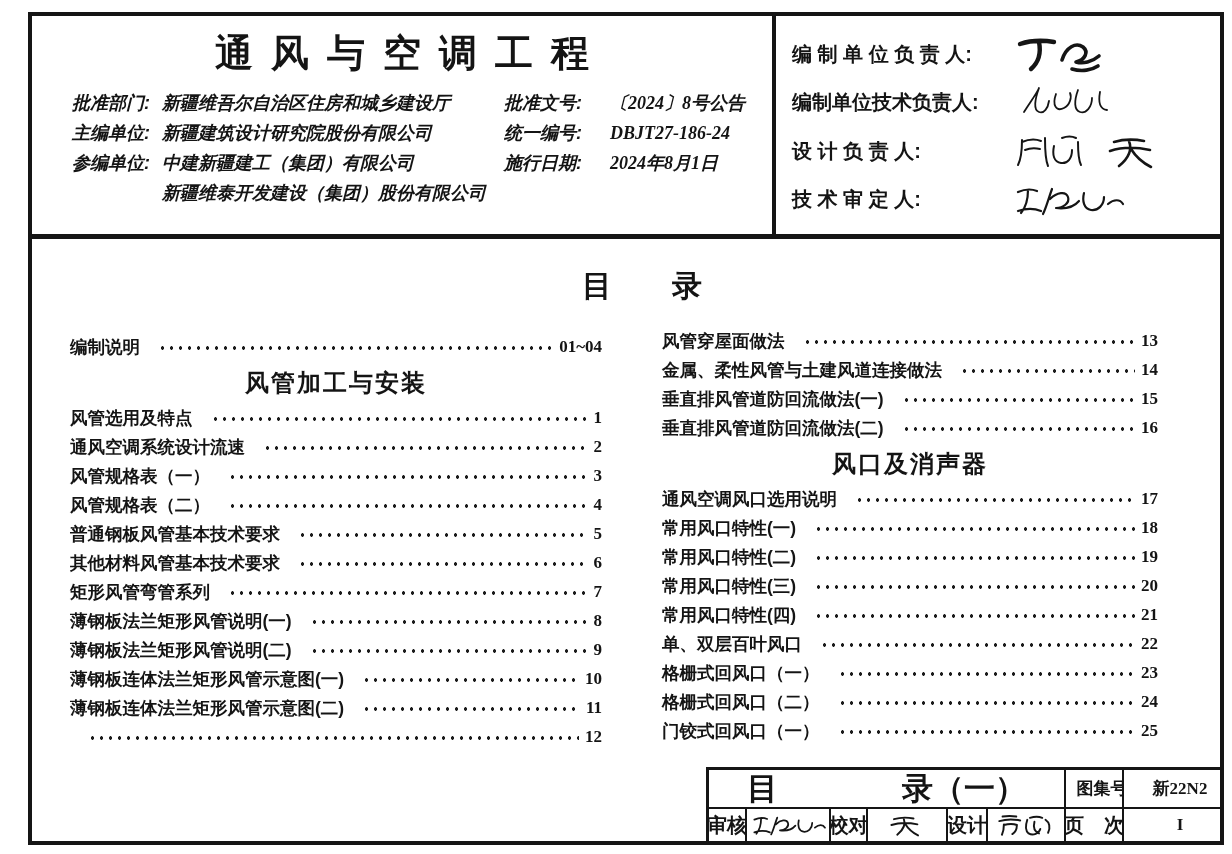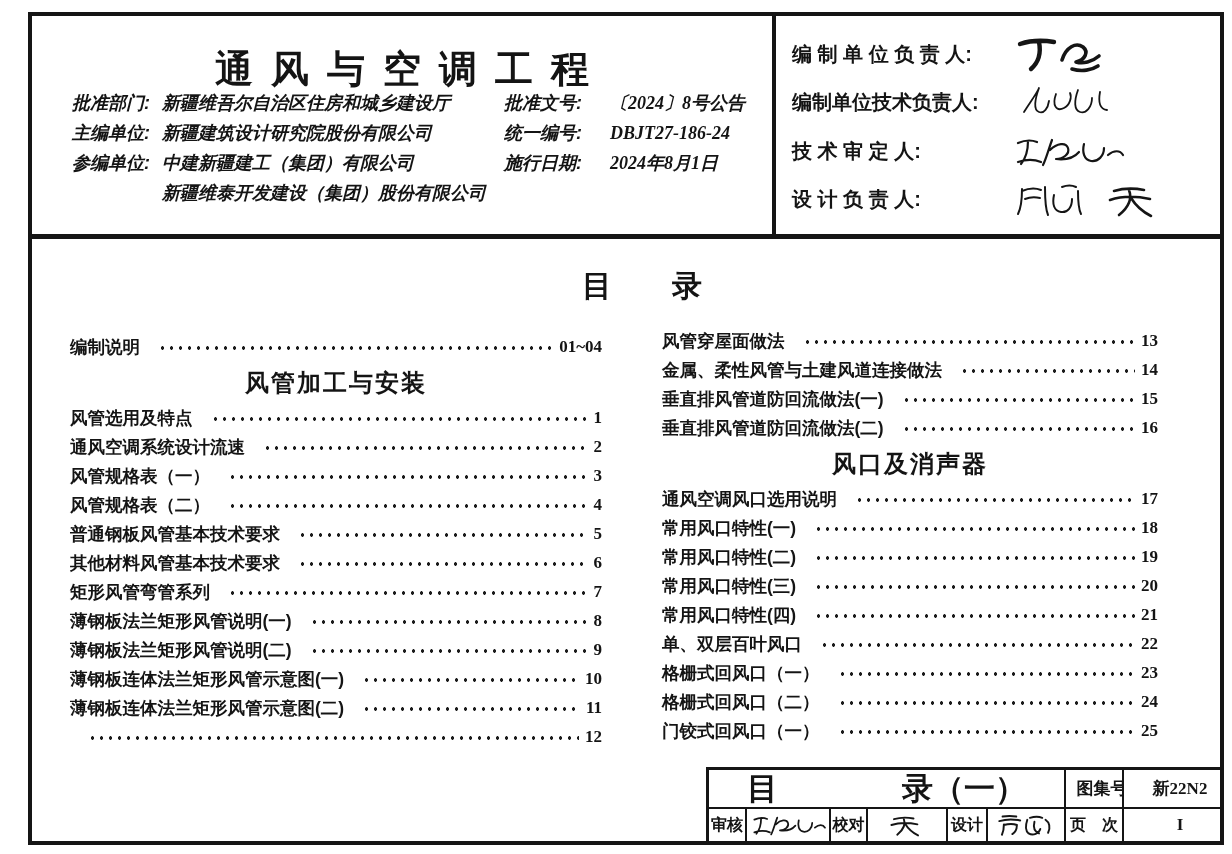--- a/index.html
+++ b/index.html
@@ -9,21 +9,21 @@
     overflow:hidden;
   }
   .frame{
     position:absolute;left:28px;top:12px;width:1188px;height:825px;
     border:4px solid #151515;
   }
   
   .header{display:flex;height:218px;border-bottom:5px solid #151515;}
   .header-left{flex:1;position:relative;}
   .doc-title{
-    margin-top:28px;text-align:center;font-size:38px;font-weight:bold;
+    margin-top:12px;text-align:center;font-size:38px;font-weight:bold;
     letter-spacing:18px;text-indent:18px;white-space:nowrap;
   }
   .info-rows{position:absolute;top:72px;left:40px;right:6px;font-size:18px;font-weight:600;font-style:italic;}
   .info-row{display:flex;align-items:center;height:30px;white-space:nowrap;}
   .i-label{width:90px;}
   .i-value{width:342px;}
   .i-label2{width:106px;}
   .i-value2{flex:1;}
   .num{font-family:"Liberation Serif","DejaVu Serif",serif;}
   .header-right{
@@ -64,21 +64,21 @@
     grid-template-rows:37px 34px;
   }
   .tb-c{
     display:flex;align-items:center;justify-content:center;
     border-left:2px solid #151515;border-top:2px solid #151515;
     overflow:hidden;white-space:nowrap;
   }
   .tb-c.nl{border-left:none;}
   .tb-c.nt{border-top:none;}
   .tb-title{grid-column:1 / span 6;font-size:31px;font-weight:bold;white-space:pre;}
-  .tb-small{font-size:16px;font-weight:600;}
+  .tb-small{font-size:20px;font-weight:600;}
   .tb-atlas{font-size:17px;font-weight:600;padding-left:16px;}
 </style>
 </head>
 <body>
 
 <div class="page">
   <div class="frame">
 
     <div class="header">
       <div class="header-left">
@@ -119,33 +119,33 @@
             <path d="M52 28 C56 15 66 10 73 15 C79 20 75 28 66 30 C73 32 82 30 89 24 M62 37 C72 40 82 38 88 34" stroke-width="3.6"></path>
           </svg>
         </div>
         <div class="official-row">
           <span class="official-label">编制单位技术负责人:</span>
           <svg class="sig" width="120" height="42" viewBox="0 0 120 42">
             <path d="M14 30 C21 19 27 11 29 6 C25 17 23 28 29 30 C34 32 38 26 39 19 M46 12 C42 23 46 30 54 26 C60 23 62 15 60 11 M68 8 C64 19 64 28 70 30 C76 32 82 25 82 16 M90 10 C88 21 90 27 97 28" stroke-width="1.8"></path>
           </svg>
         </div>
         <div class="official-row">
+          <span class="official-label">设 计 负 责 人:</span>
+          <svg class="sig" width="92" height="42" viewBox="0 0 92 42">
+            <path d="M12 10 C12 20 11 29 8 35 M12 12 C19 9 26 9 31 11 M15 20 C20 18 25 18 30 19 M35 8 C35 19 35 29 38 36 M44 16 C42 25 44 32 51 33 C58 34 62 28 62 20 M52 8 C57 6 62 6 66 8 M68 12 C68 21 68 29 71 35" stroke-width="2"></path>
+          </svg>
+          <svg class="sig" width="64" height="40" viewBox="0 0 64 40">
+            <path d="M12 11 C22 8 32 8 42 10 M8 20 C20 16 34 16 48 19 M27 10 C30 18 27 27 17 35 M29 18 C34 26 41 32 49 36" stroke-width="2.6"></path>
+          </svg>
+        </div>
+        <div class="official-row">
           <span class="official-label">技 术 审 定 人:</span>
           <svg class="sig" width="116" height="40" viewBox="0 0 116 40">
             <path d="M8 12 C15 9 22 9 27 11 M18 10 C18 19 16 27 11 33 M8 31 C17 28 26 29 31 31" stroke-width="2.2"></path>
             <path d="M42 9 C38 20 36 28 33 34 M40 19 C47 12 56 11 58 17 C60 23 53 28 46 28 C55 29 64 27 69 21 M74 13 C72 21 74 29 81 30 C88 31 94 25 94 17 M98 24 C104 19 110 19 113 24" stroke-width="2.2"></path>
-          </svg>
-        </div>
-        <div class="official-row">
-          <span class="official-label">设 计 负 责 人:</span>
-          <svg class="sig" width="92" height="42" viewBox="0 0 92 42">
-            <path d="M12 10 C12 20 11 29 8 35 M12 12 C19 9 26 9 31 11 M15 20 C20 18 25 18 30 19 M35 8 C35 19 35 29 38 36 M44 16 C42 25 44 32 51 33 C58 34 62 28 62 20 M52 8 C57 6 62 6 66 8 M68 12 C68 21 68 29 71 35" stroke-width="2"></path>
-          </svg>
-          <svg class="sig" width="64" height="40" viewBox="0 0 64 40">
-            <path d="M12 11 C22 8 32 8 42 10 M8 20 C20 16 34 16 48 19 M27 10 C30 18 27 27 17 35 M29 18 C34 26 41 32 49 36" stroke-width="2.6"></path>
           </svg>
         </div>
       </div>
     </div>
 
     <div class="toc-heading">目　　录</div>
     <div class="toc-col toc-col-left" id="toc-left">
         <div class="toc-row">
           <span class="toc-label">编制说明</span>
           <span class="toc-leader"></span>

